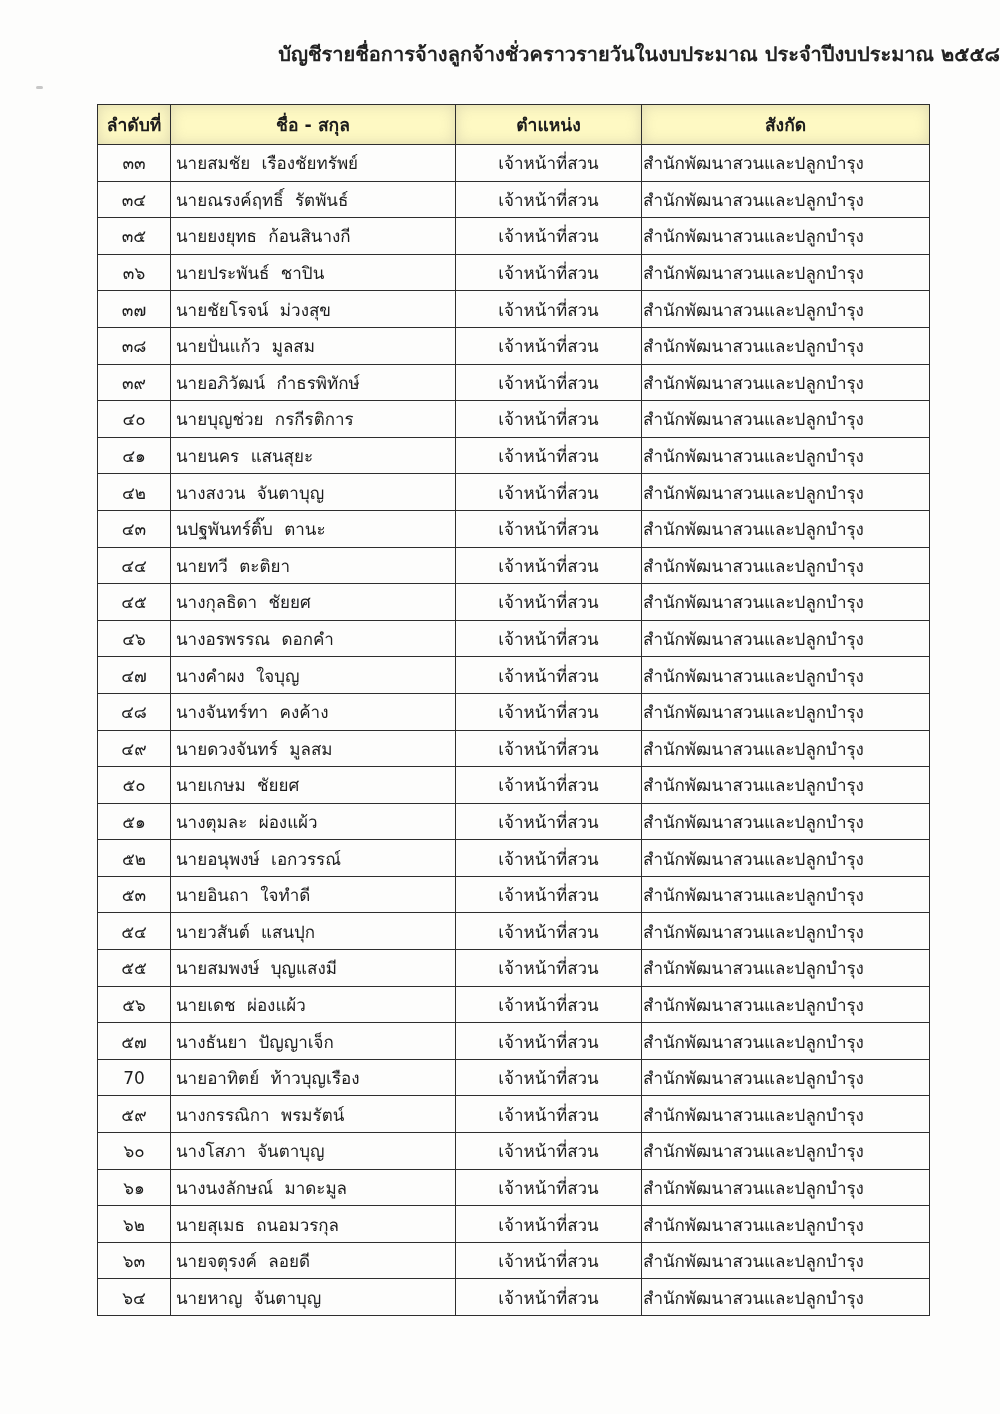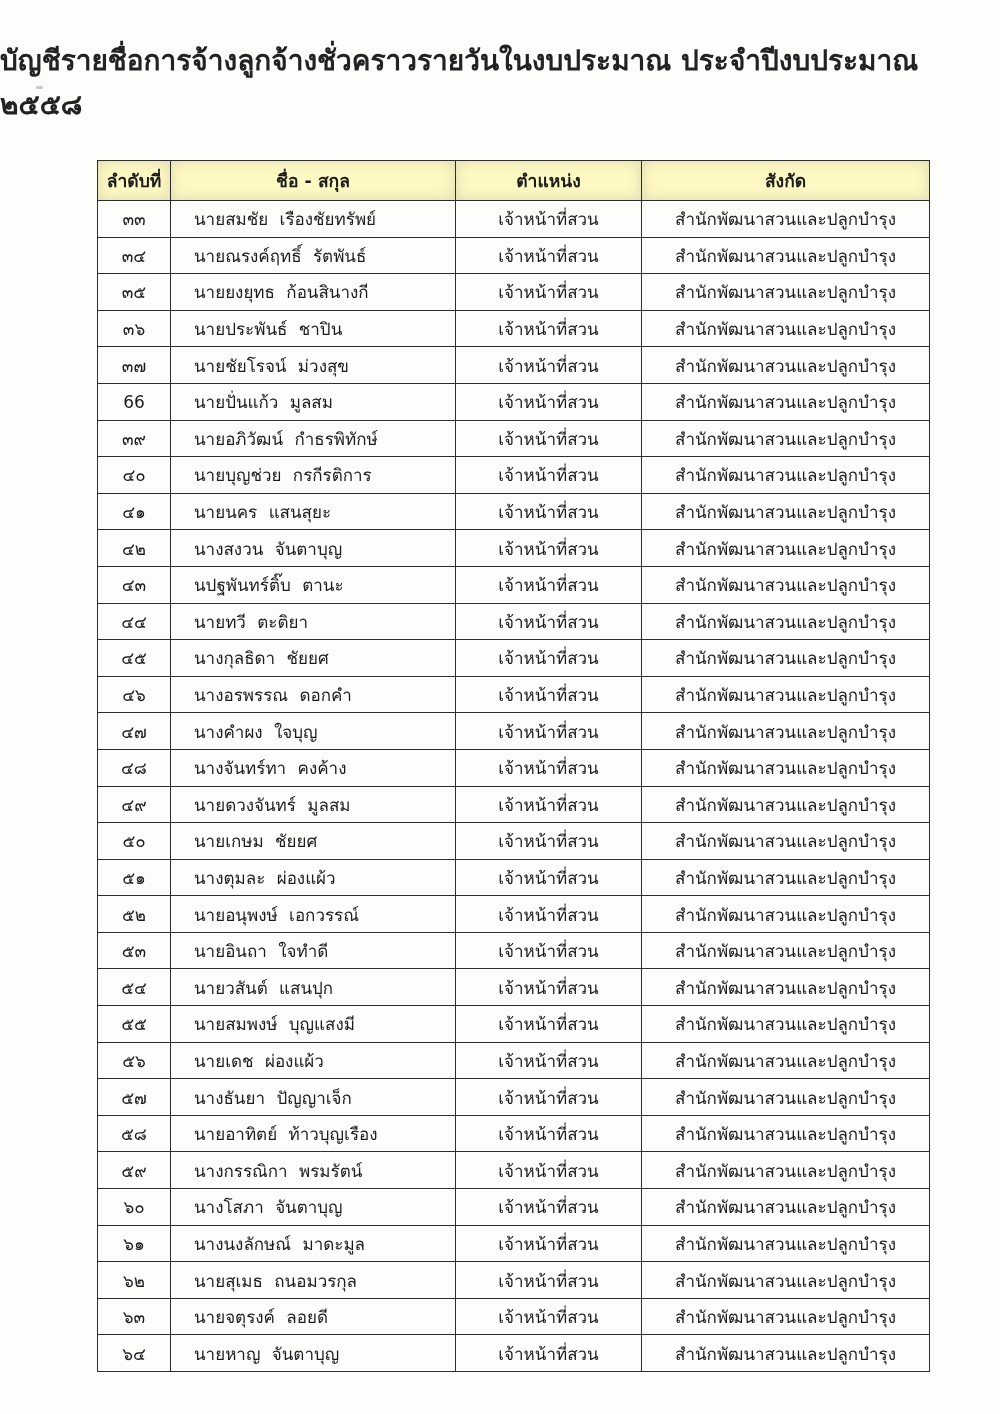--- a/index.html
+++ b/index.html
@@ -22,22 +22,22 @@
     left: 36px;
     top: 86px;
     width: 7px;
     height: 3px;
     background: #9a9a9a;
     opacity: 0.55;
     border-radius: 2px;
   }
   .page-title {
     padding-top: 38px;
-    text-align: left;
-    font-size: 28px;
+    text-align: right;
+    font-size: 20px;
     font-weight: bold;
     color: #222;
   }
   table.roster {
     border-collapse: collapse;
     table-layout: fixed;
     margin: 34px 0 0 97px;
     width: 832px;
   }
   table.roster th, table.roster td {
@@ -52,23 +52,23 @@
     font-weight: bold;
     text-align: center;
     box-shadow: inset 0 0 14px rgba(120,120,120,0.25);
   }
   table.roster tbody td {
     height: 33.6px;
     font-size: 17px;
     background: #fdfdfc;
   }
   td.cell-no { text-align: center; }
-  td.cell-name { text-align: left; padding-left: 23px; word-spacing: 6px; margin-top: 34px; }
+  td.cell-name { text-align: left; padding-left: 5px; word-spacing: 6px; margin-top: 34px; }
   td.cell-position { text-align: center; margin-top: 29px; }
-  td.cell-affiliation { text-align: center; }
+  td.cell-affiliation { }
   col.c-no { width: 73px; }
   col.c-name { width: 285px; }
   col.c-position { width: 186px; }
   col.c-affiliation { width: 288px; }
 </style>
 </head>
 <body>
 
 <div class="page">
   <div class="scan-artifact"></div>
@@ -120,21 +120,21 @@
     </tr>
 
     <tr>
       <td class="cell-no">๓๗</td>
       <td class="cell-name">นายชัยโรจน์ ม่วงสุข</td>
       <td class="cell-position">เจ้าหน้าที่สวน</td>
       <td class="cell-affiliation">สำนักพัฒนาสวนและปลูกบำรุง</td>
     </tr>
 
     <tr>
-      <td class="cell-no">66</td>
+      <td class="cell-no">๓๘</td>
       <td class="cell-name">นายปั่นแก้ว มูลสม</td>
       <td class="cell-position">เจ้าหน้าที่สวน</td>
       <td class="cell-affiliation">สำนักพัฒนาสวนและปลูกบำรุง</td>
     </tr>
 
     <tr>
       <td class="cell-no">๓๙</td>
       <td class="cell-name">นายอภิวัฒน์ กำธรพิทักษ์</td>
       <td class="cell-position">เจ้าหน้าที่สวน</td>
       <td class="cell-affiliation">สำนักพัฒนาสวนและปลูกบำรุง</td>
@@ -260,21 +260,21 @@
     </tr>
 
     <tr>
       <td class="cell-no">๕๗</td>
       <td class="cell-name">นางธันยา ปัญญาเจ็ก</td>
       <td class="cell-position">เจ้าหน้าที่สวน</td>
       <td class="cell-affiliation">สำนักพัฒนาสวนและปลูกบำรุง</td>
     </tr>
 
     <tr>
-      <td class="cell-no">๕๘</td>
+      <td class="cell-no">70</td>
       <td class="cell-name">นายอาทิตย์ ท้าวบุญเรือง</td>
       <td class="cell-position">เจ้าหน้าที่สวน</td>
       <td class="cell-affiliation">สำนักพัฒนาสวนและปลูกบำรุง</td>
     </tr>
 
     <tr>
       <td class="cell-no">๕๙</td>
       <td class="cell-name">นางกรรณิกา พรมรัตน์</td>
       <td class="cell-position">เจ้าหน้าที่สวน</td>
       <td class="cell-affiliation">สำนักพัฒนาสวนและปลูกบำรุง</td>

